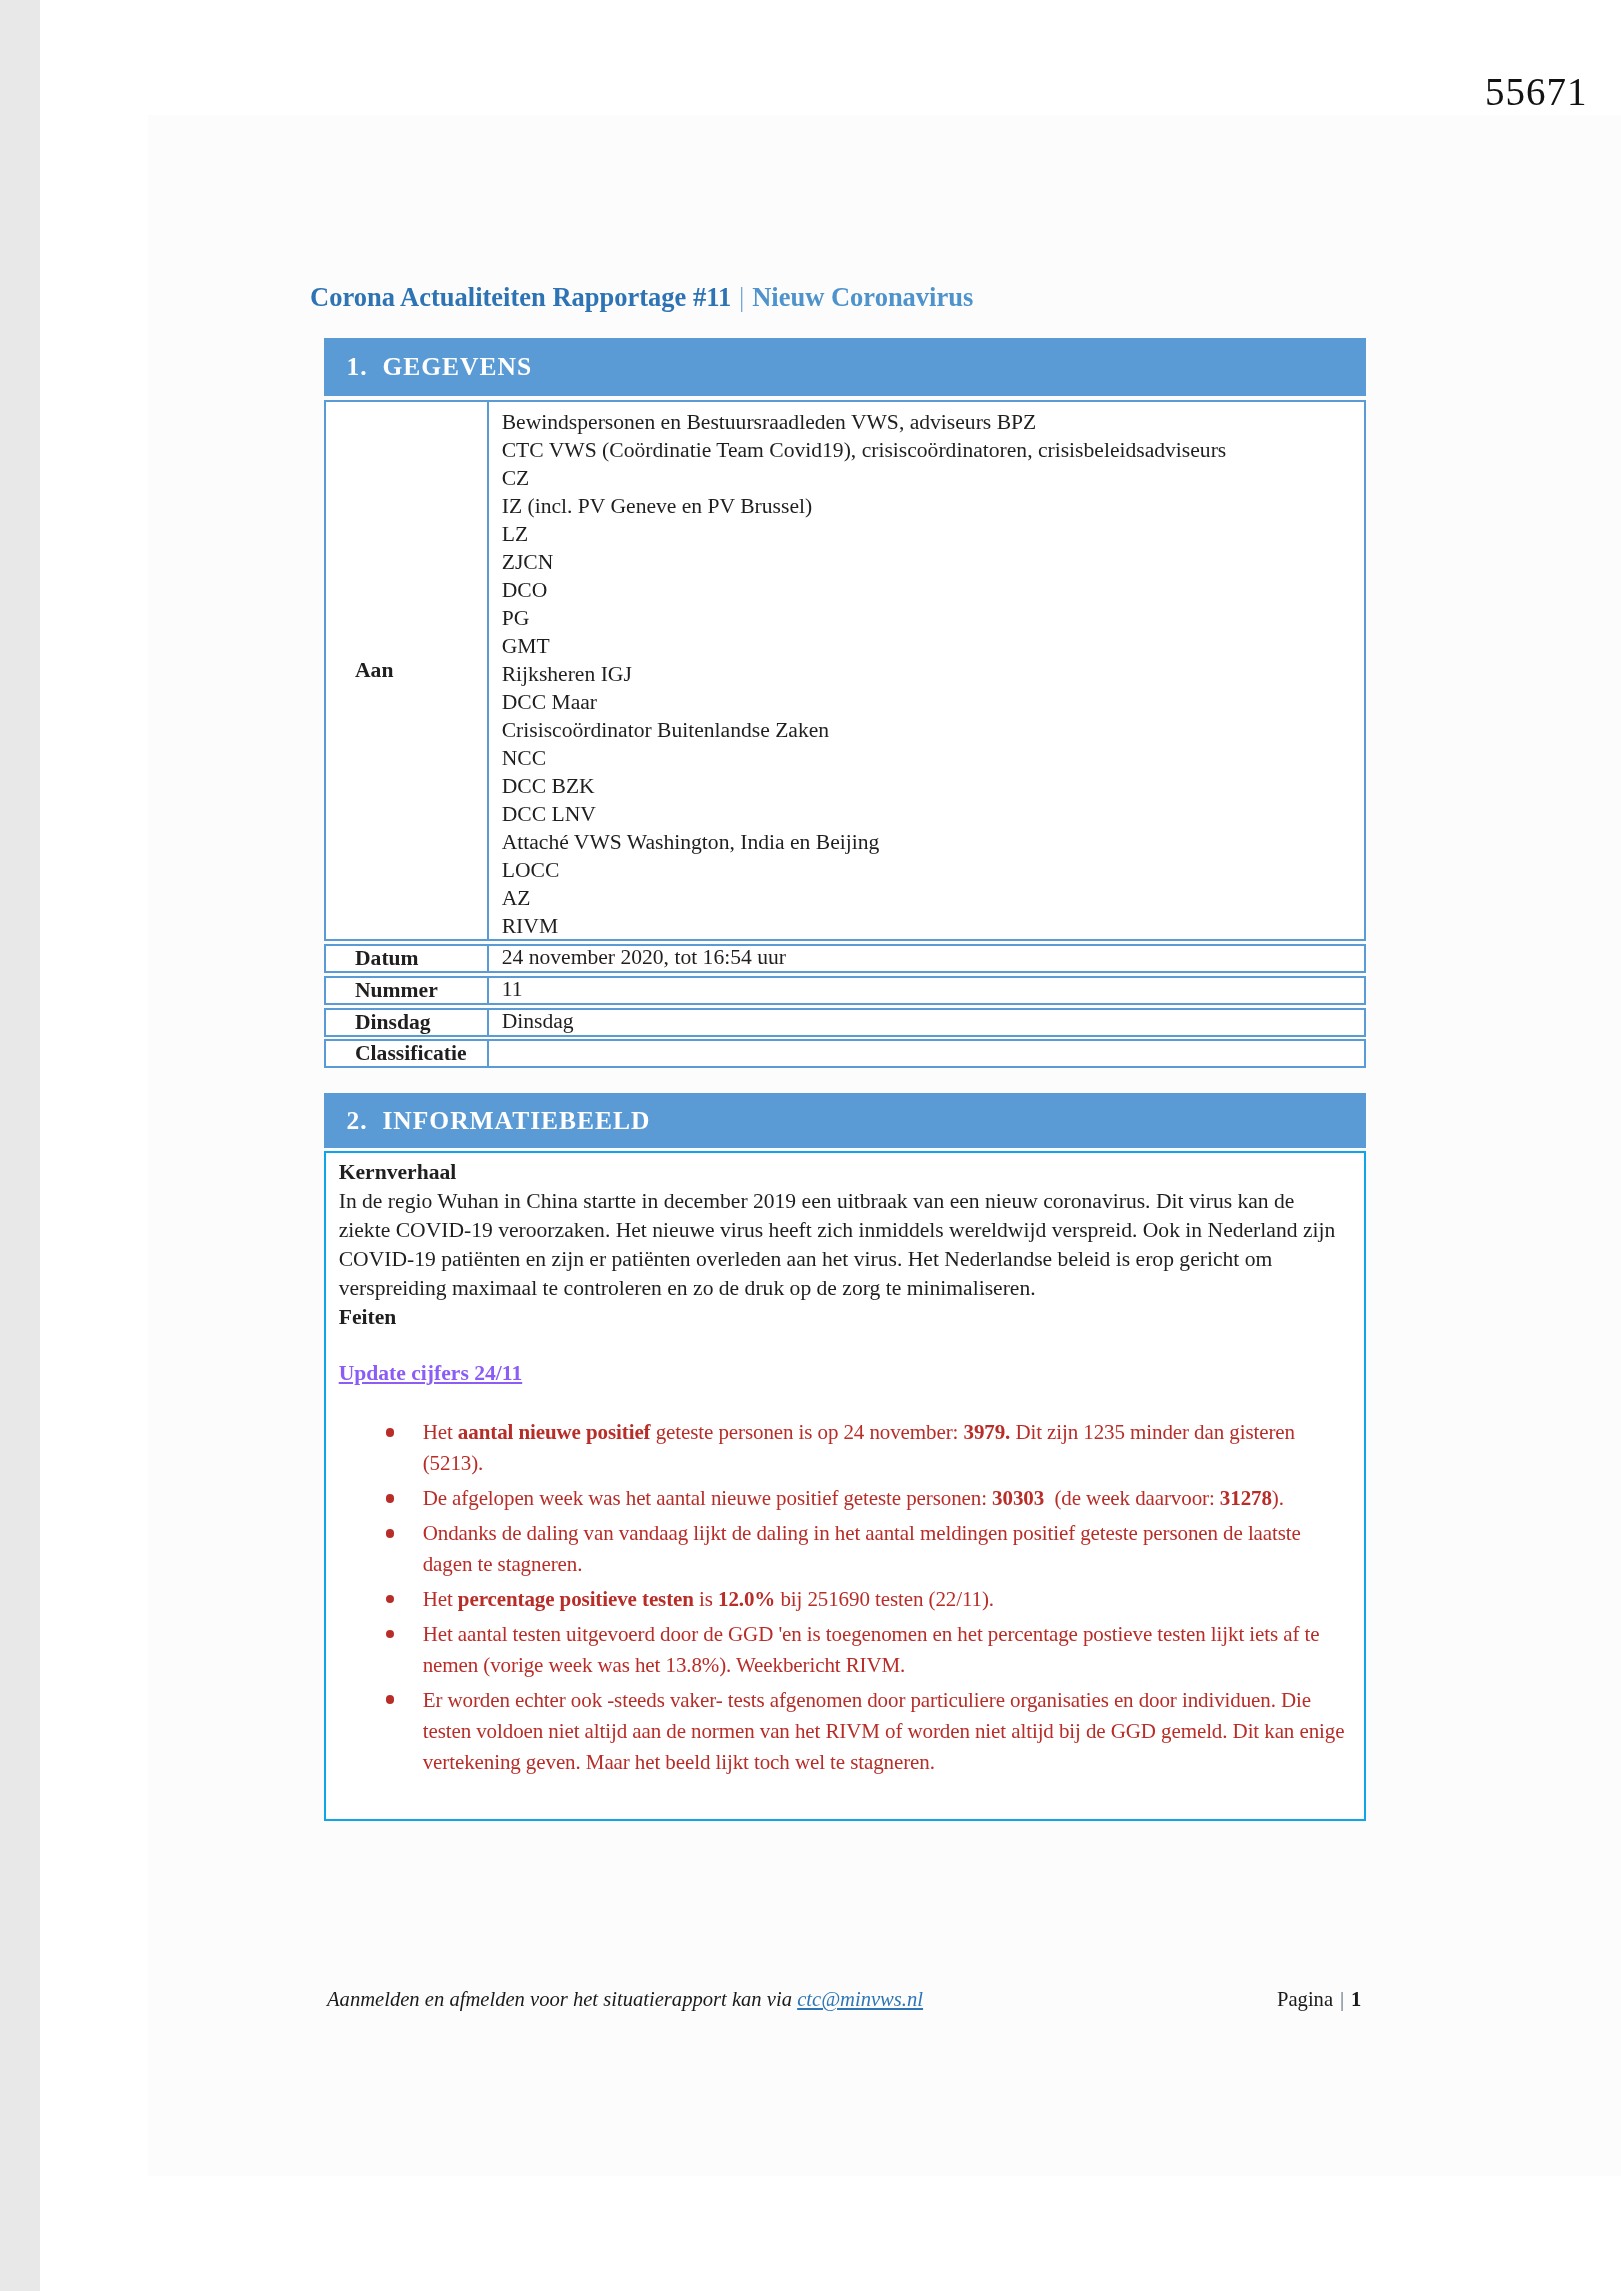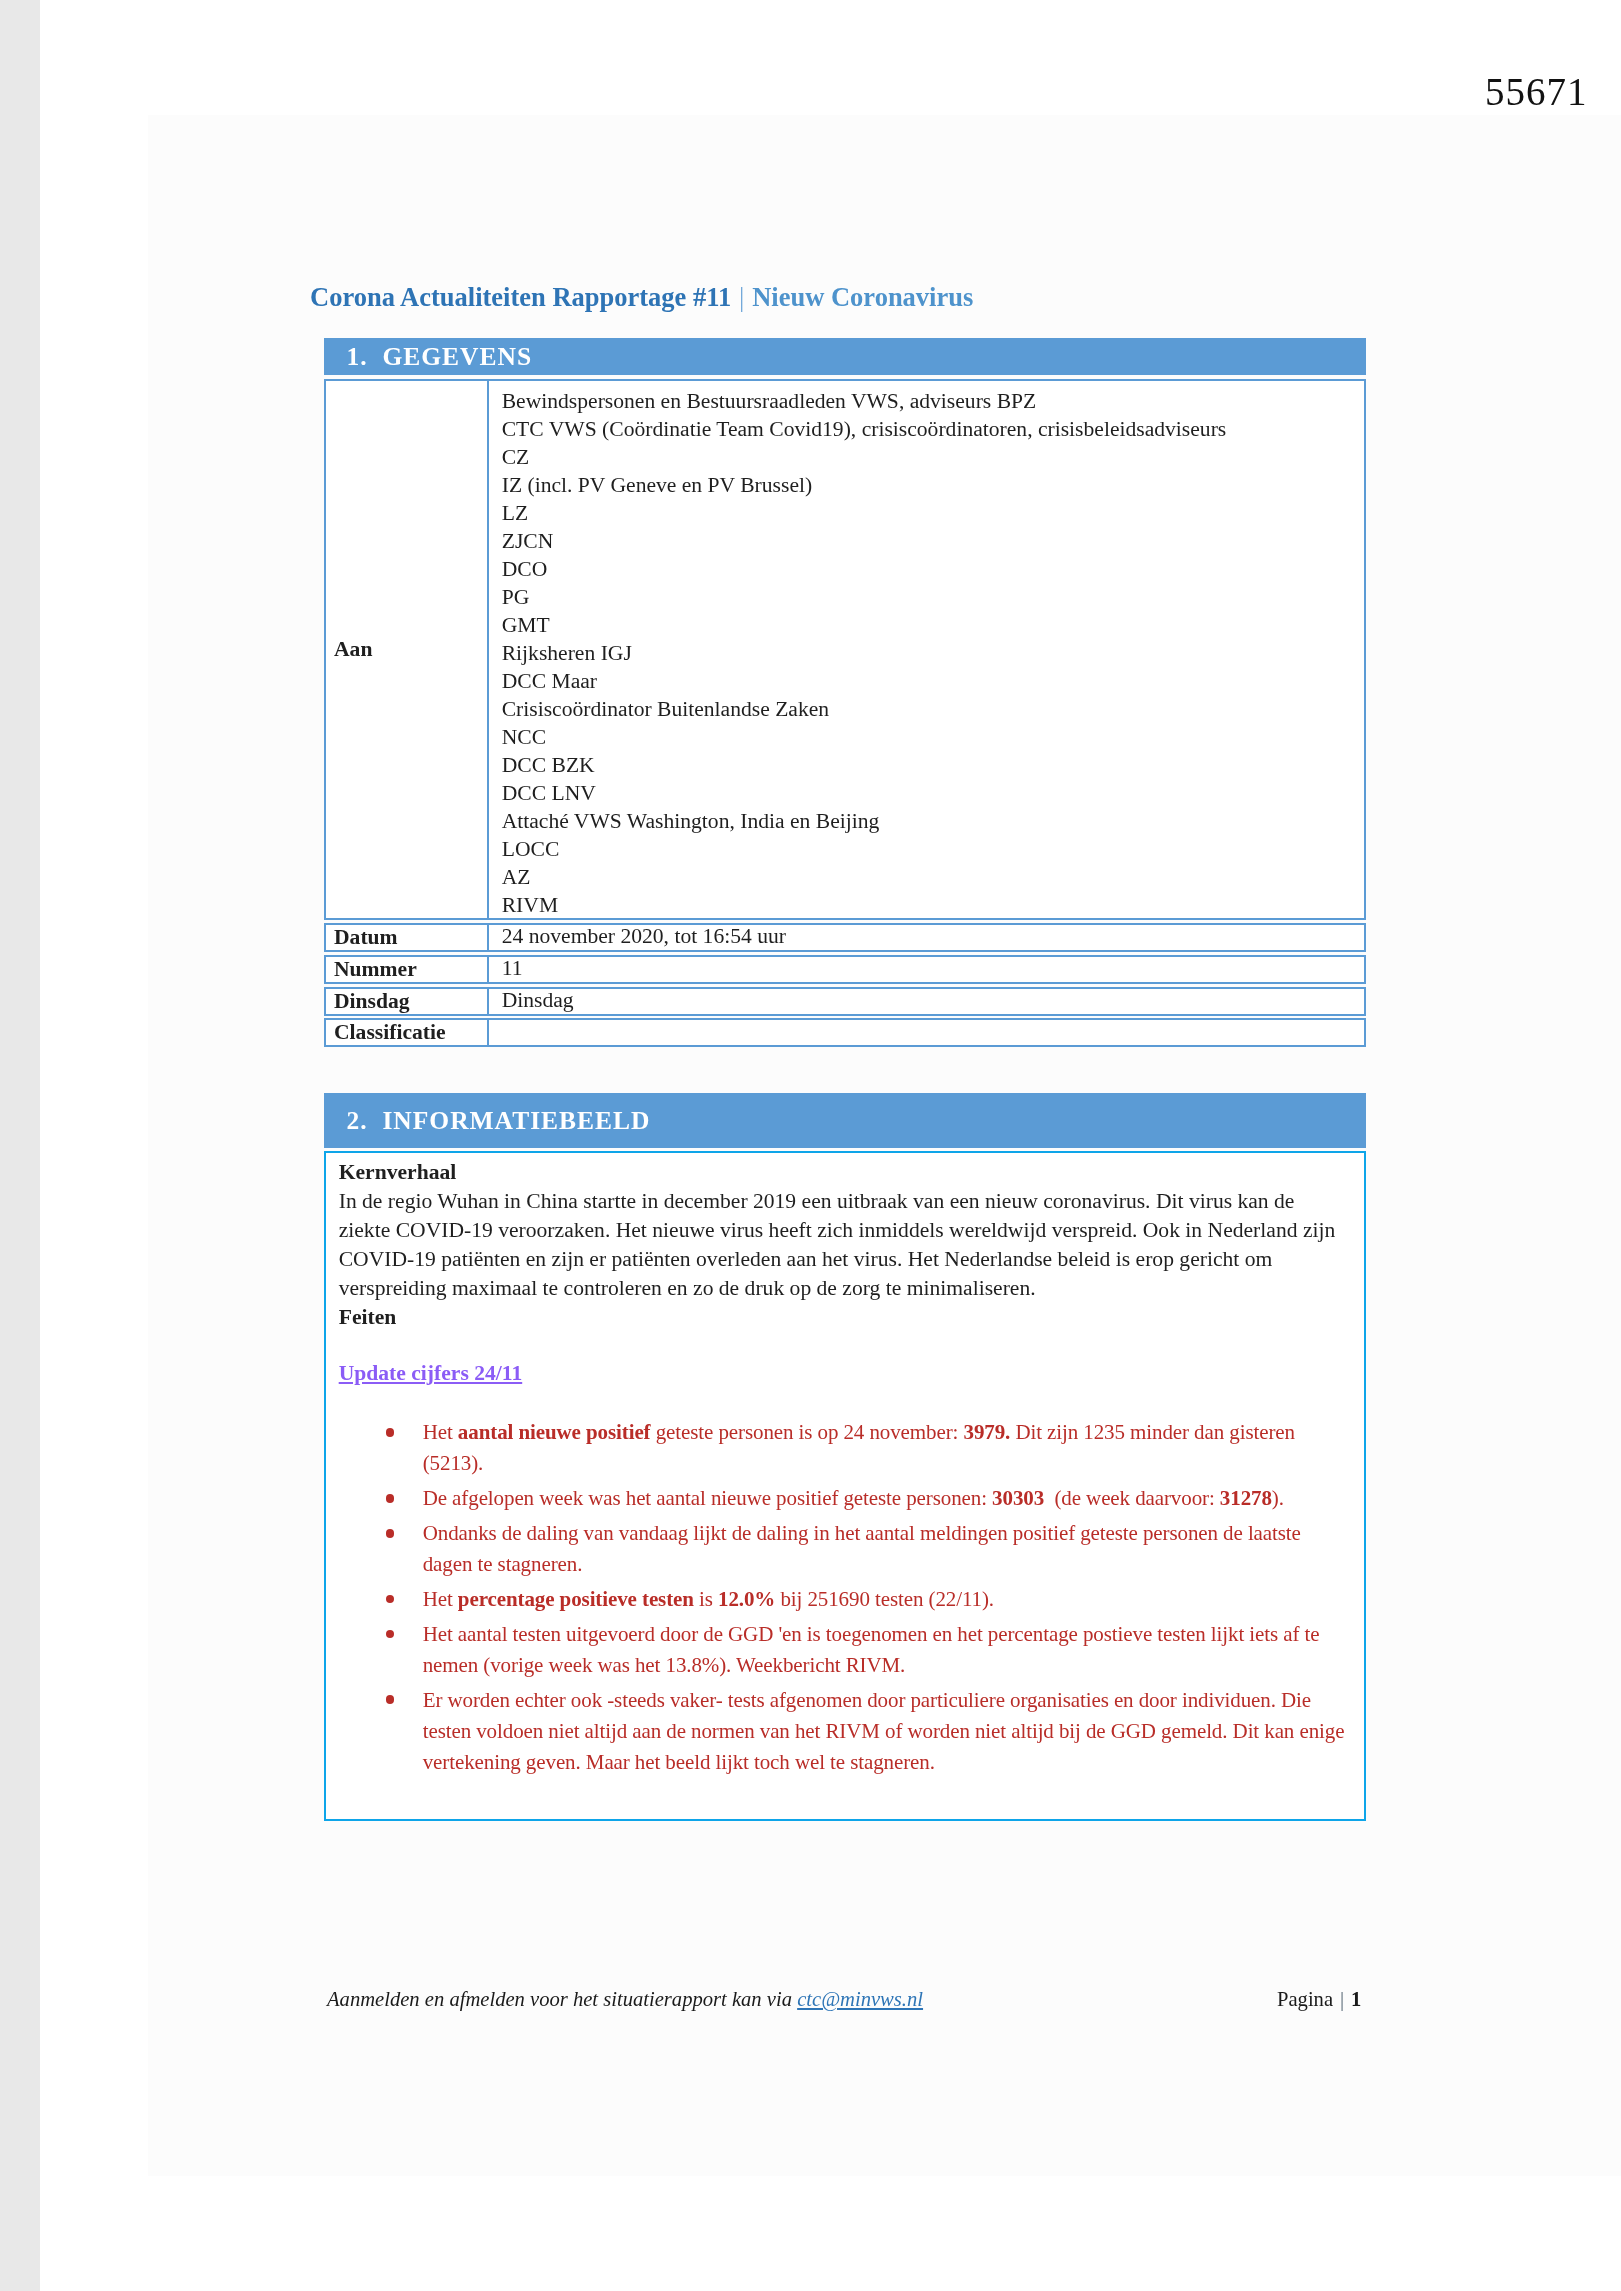--- a/index.html
+++ b/index.html
@@ -26,35 +26,35 @@
     font-size:26.5px;font-weight:bold;white-space:nowrap;
   }
   .title-main{color:#2E74B5;}
   .title-sep{color:#74A9DA;font-weight:normal;padding:0 7.8px;}
   .title-sub{color:#4E93CC;}
 
   .table1{position:absolute;left:284px;top:338px;width:1042px;}
   .section2{position:absolute;left:284px;top:1093px;width:1042px;}
 
   .tbar{
-    height:37px;background:#5B9BD5;color:#ffffff;
+    height:58px;background:#5B9BD5;color:#ffffff;
     display:flex;align-items:center;
     font-size:25.5px;font-weight:bold;letter-spacing:1px;
     padding-left:22.5px;box-sizing:border-box;
   }
   .tbar span{white-space:pre;}
   .section2 .tbar{height:55px;}
 
   .aan-box{
     margin-top:3.9px;border:2px solid #5B9BD5;height:541px;
     display:flex;box-sizing:border-box;background:#fff;
   }
   .label-cell{
     width:163px;flex:0 0 163px;border-right:2px solid #5B9BD5;
-    box-sizing:border-box;padding-left:8px;
+    box-sizing:border-box;padding-left:29px;
     font-weight:bold;font-size:21.6px;
   }
   .aan-box .label-cell{display:flex;align-items:center;}
   .value-cell{
     flex:1;padding:5.9px 9.8px 0 12.7px;font-size:21.6px;line-height:28px;
     overflow:hidden;
   }
   .aan-line{white-space:nowrap;}
 
   .info-row{

